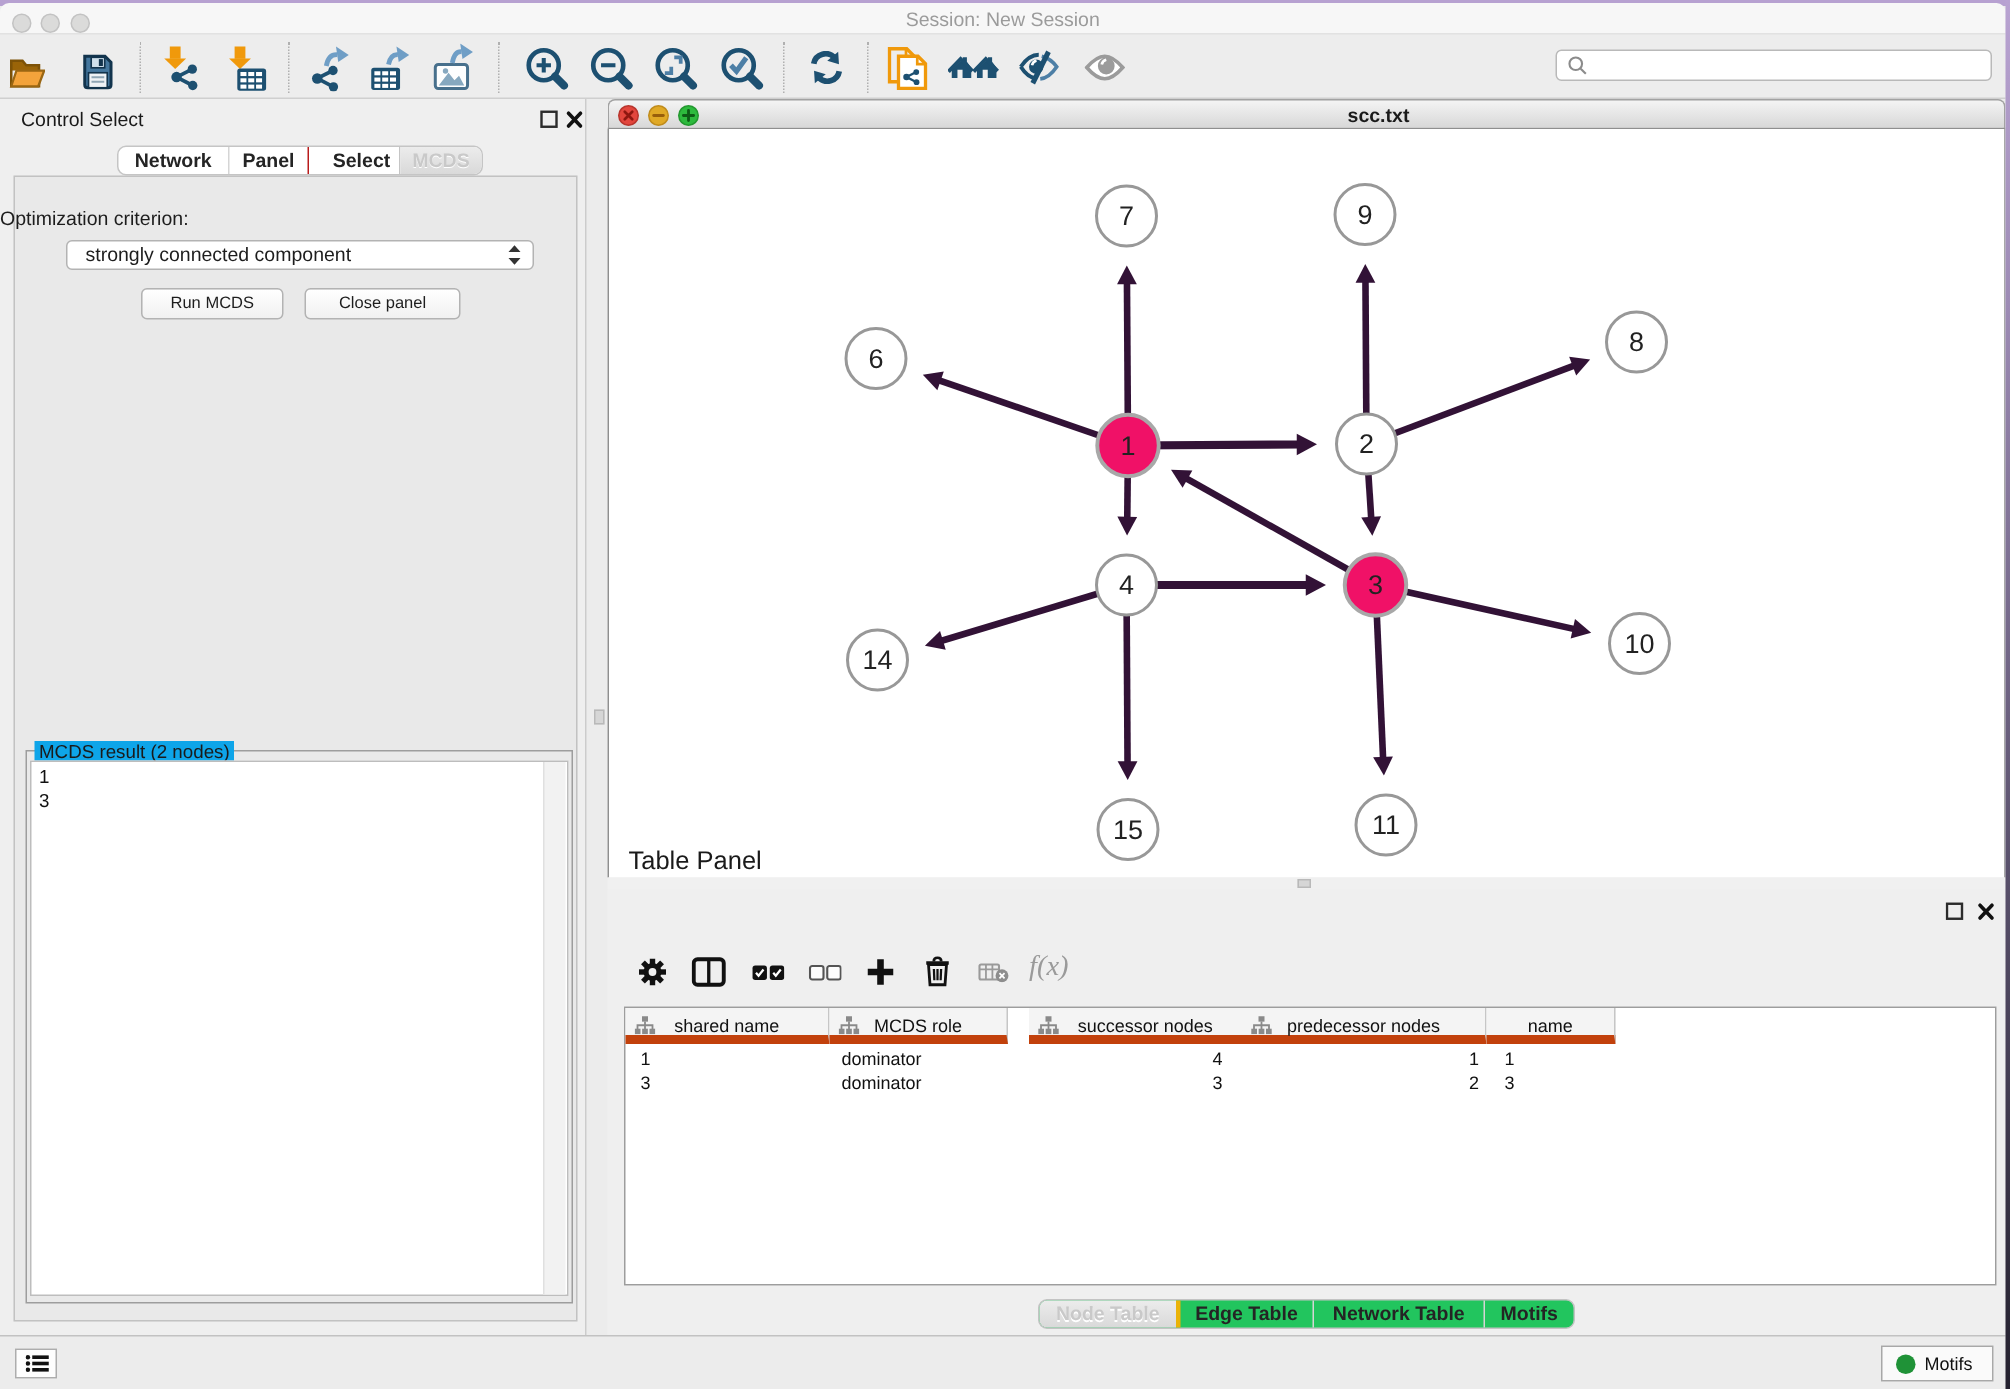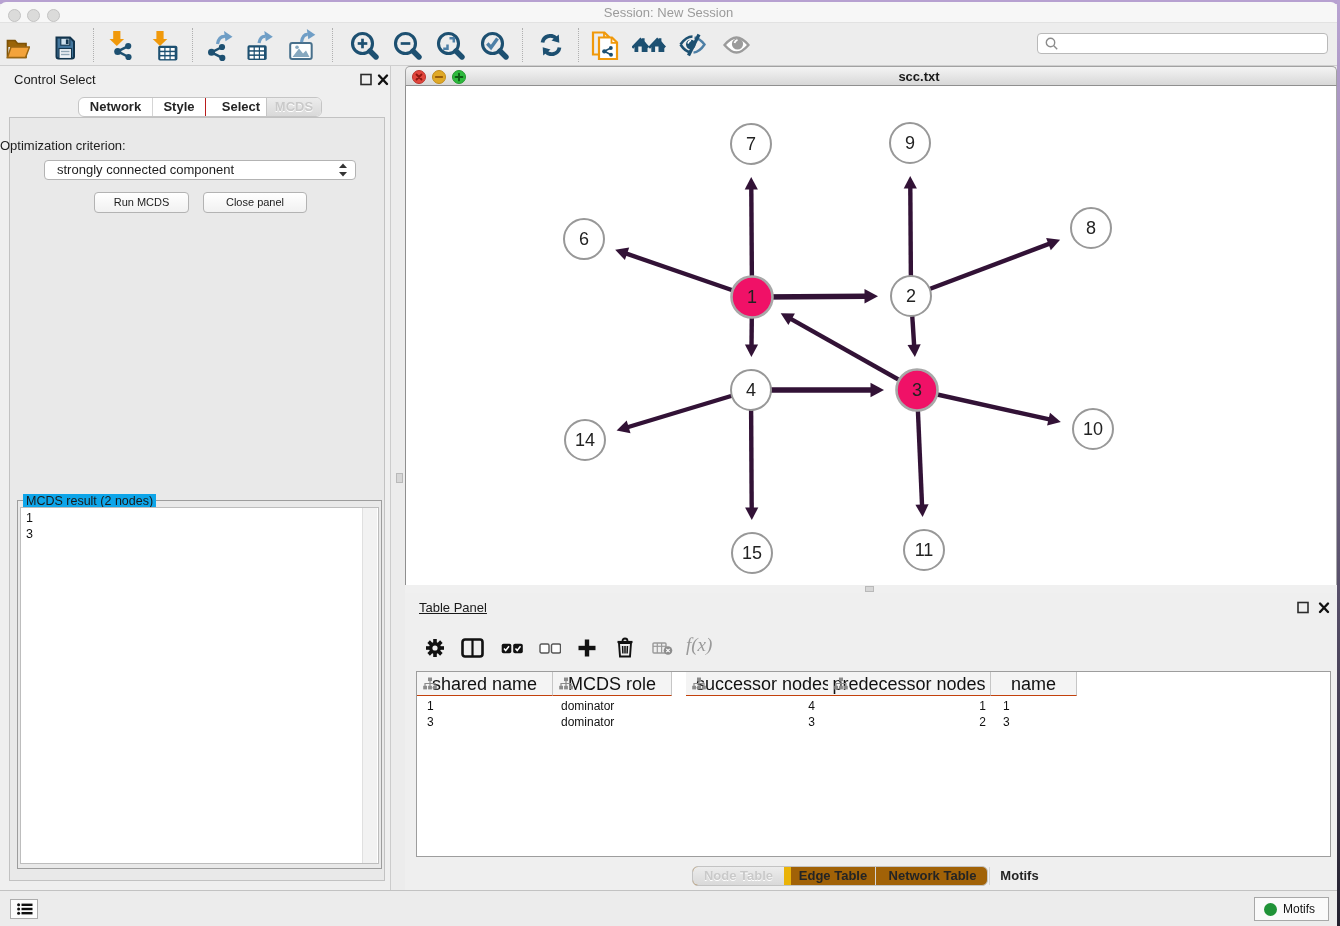--- a/index.html
+++ b/index.html
@@ -48,26 +48,26 @@
   background:linear-gradient(#f4f4f4,#d8d8d8); border:1px solid #a2a2a2; border-bottom:1px solid #8f8f8f;
   border-radius:5px 5px 0 0; }
 #net-title .nt { position:absolute; top:2.5px; width:14px; height:14px; border-radius:50%; }
 #net-name { left:405px; top:69px; width:932px; text-align:center; font-size:13px; font-weight:bold; color:#1a1a1a;margin-left:48px; }
 #canvas { left:405px; top:86px; width:932px; height:499px; background:#ffffff;
   border-left:1px solid #8f8f8f; border-right:1px solid #a8a8a8; }
 #hsplit { left:405px; top:585px; width:932px; height:8px; background:#f0f0f0; }
 
 
 #tablepanel { left:405px; top:593px; width:932px; height:300px; background:#efefef; }
-#tp-title { left:419px; top:600px; font-size:13px; color:#1a1a1a;text-decoration:underline; }
+#tp-title { left:419px; top:564px; font-size:17px; color:#1a1a1a; }
 #tp-table { left:416px; top:671px; width:915px; height:186px; background:#ffffff; border:1px solid #9d9d9d; }
 .th-cell { position:absolute; top:0; height:24px; background:#f4f4f4; border-right:1px solid #c6c6c6;
-  border-bottom:1px solid #c2410c; font-size:18px; color:#111; text-align:center; line-height:24px; }
+  border-bottom:6px solid #c2410c; font-size:12px; color:#111; text-align:center; line-height:24px; }
 .td { position:absolute; font-size:12px; color:#111; }
-#tp-tabs { left:692px; top:866px; height:20px; width:296px; background:#a16207;
+#tp-tabs { left:692px; top:866px; height:20px; width:358px; background:#22c55e;
   border:1px solid #c3c3c3; border-radius:6px; }
 .btab { position:absolute; top:0; height:18px; font-size:13px; font-weight:bold; color:#242424;
   text-align:center; line-height:18px; }
 
 
 #statusbar { left:0; top:890px; width:1337px; height:36px; background:#ececec; border-top:1px solid #c2c2c2; }
 #sb-left { left:10px; top:899px; width:28px; height:20px; background:#fdfdfd; border:1px solid #adadad; }
 #sb-mem { left:1254px; top:897px; width:75px; height:24px; background:#fafafa; border:1px solid #a8a8a8;
   font-size:12px; color:#111; }
 </style>
@@ -229,21 +229,21 @@
 
 <div id="control" class="abs"></div>
 <div id="cp-title" class="abs">Control Select</div>
 <svg class="abs" style="left:360px;top:73px" width="30" height="13" viewBox="0 0 30 13" xmlns="http://www.w3.org/2000/svg">
     <rect x="1" y="1.5" width="10" height="10" fill="none" stroke="#2b2b2b" stroke-width="1.6"></rect>
     <path d="M19 2.5 L27 11 M27 2.5 L19 11" stroke="#111" stroke-width="2.4" stroke-linecap="round"></path>
   </svg>
 <div id="cp-content" class="abs"></div>
 <div id="cp-tabs" class="abs">
   <div class="ctab" style="left:0;width:73px">Network</div>
-  <div class="ctab" style="left:73px;width:53px;border-left:1px solid #d5d5d5">Style</div>
+  <div class="ctab" style="left:73px;width:53px;border-left:1px solid #d5d5d5">Panel</div>
   <div class="ctab" style="left:126px;width:71px;border-left:1px solid #b91c1c">Select</div>
   <div id="tab-mcds" style="left:187px;width:55px">MCDS</div>
 </div>
 <div id="opt-label" class="abs">Optimization criterion:</div>
 <div id="opt-select" class="abs">strongly connected component<svg width="10" height="14" viewBox="0 0 10 14" style="position:absolute;right:7px;top:2px" xmlns="http://www.w3.org/2000/svg">
       <path d="M5 0.5 L9 5 L1 5 Z" fill="#333"></path>
       <path d="M5 13.5 L9 9 L1 9 Z" fill="#333"></path>
     </svg></div>
 <div class="cbtn abs" style="left:94px;width:95px">Run MCDS</div>
 <div class="cbtn abs" style="left:203px;width:104px">Close panel</div>
@@ -424,21 +424,21 @@
 <div class="td" style="left:411px;top:27px;width:158px;text-align:right">1</div>
 <div class="td" style="left:586px;top:27px">1</div>
 <div class="td" style="left:10px;top:43px">3</div>
 <div class="td" style="left:144px;top:43px">dominator</div>
 <div class="td" style="left:255px;top:43px;width:143px;text-align:right">3</div>
 <div class="td" style="left:411px;top:43px;width:158px;text-align:right">2</div>
 <div class="td" style="left:586px;top:43px">3</div>
   </div>
 <div id="tp-tabs" class="abs">
   <div class="btab" style="left:0;width:91px;border-radius:5px 0 0 5px;background:linear-gradient(#ececec,#d9d9d9);color:#c9c9c9;text-shadow:0 1px 0 #fff">Node Table</div>
-  <div class="btab" style="left:91px;width:91px;border-left:7px solid #eab308">Edge Table</div>
+  <div class="btab" style="left:91px;width:91px;border-left:3px solid #eab308">Edge Table</div>
   <div class="btab" style="left:182px;width:114px;border-left:1px solid #d5d5d5">Network Table</div>
   <div class="btab" style="left:296px;width:60px;border-left:1px solid #d5d5d5">Motifs</div>
 </div>
 
 <div id="statusbar" class="abs"></div>
 <div id="sb-left" class="abs">
     <svg width="16" height="12" viewBox="0 0 16 12" style="position:absolute;left:6px;top:3px" xmlns="http://www.w3.org/2000/svg">
       <circle cx="1.6" cy="1.8" r="1.5" fill="#111"></circle>
       <circle cx="1.6" cy="6" r="1.5" fill="#111"></circle>
       <circle cx="1.6" cy="10.2" r="1.5" fill="#111"></circle>

